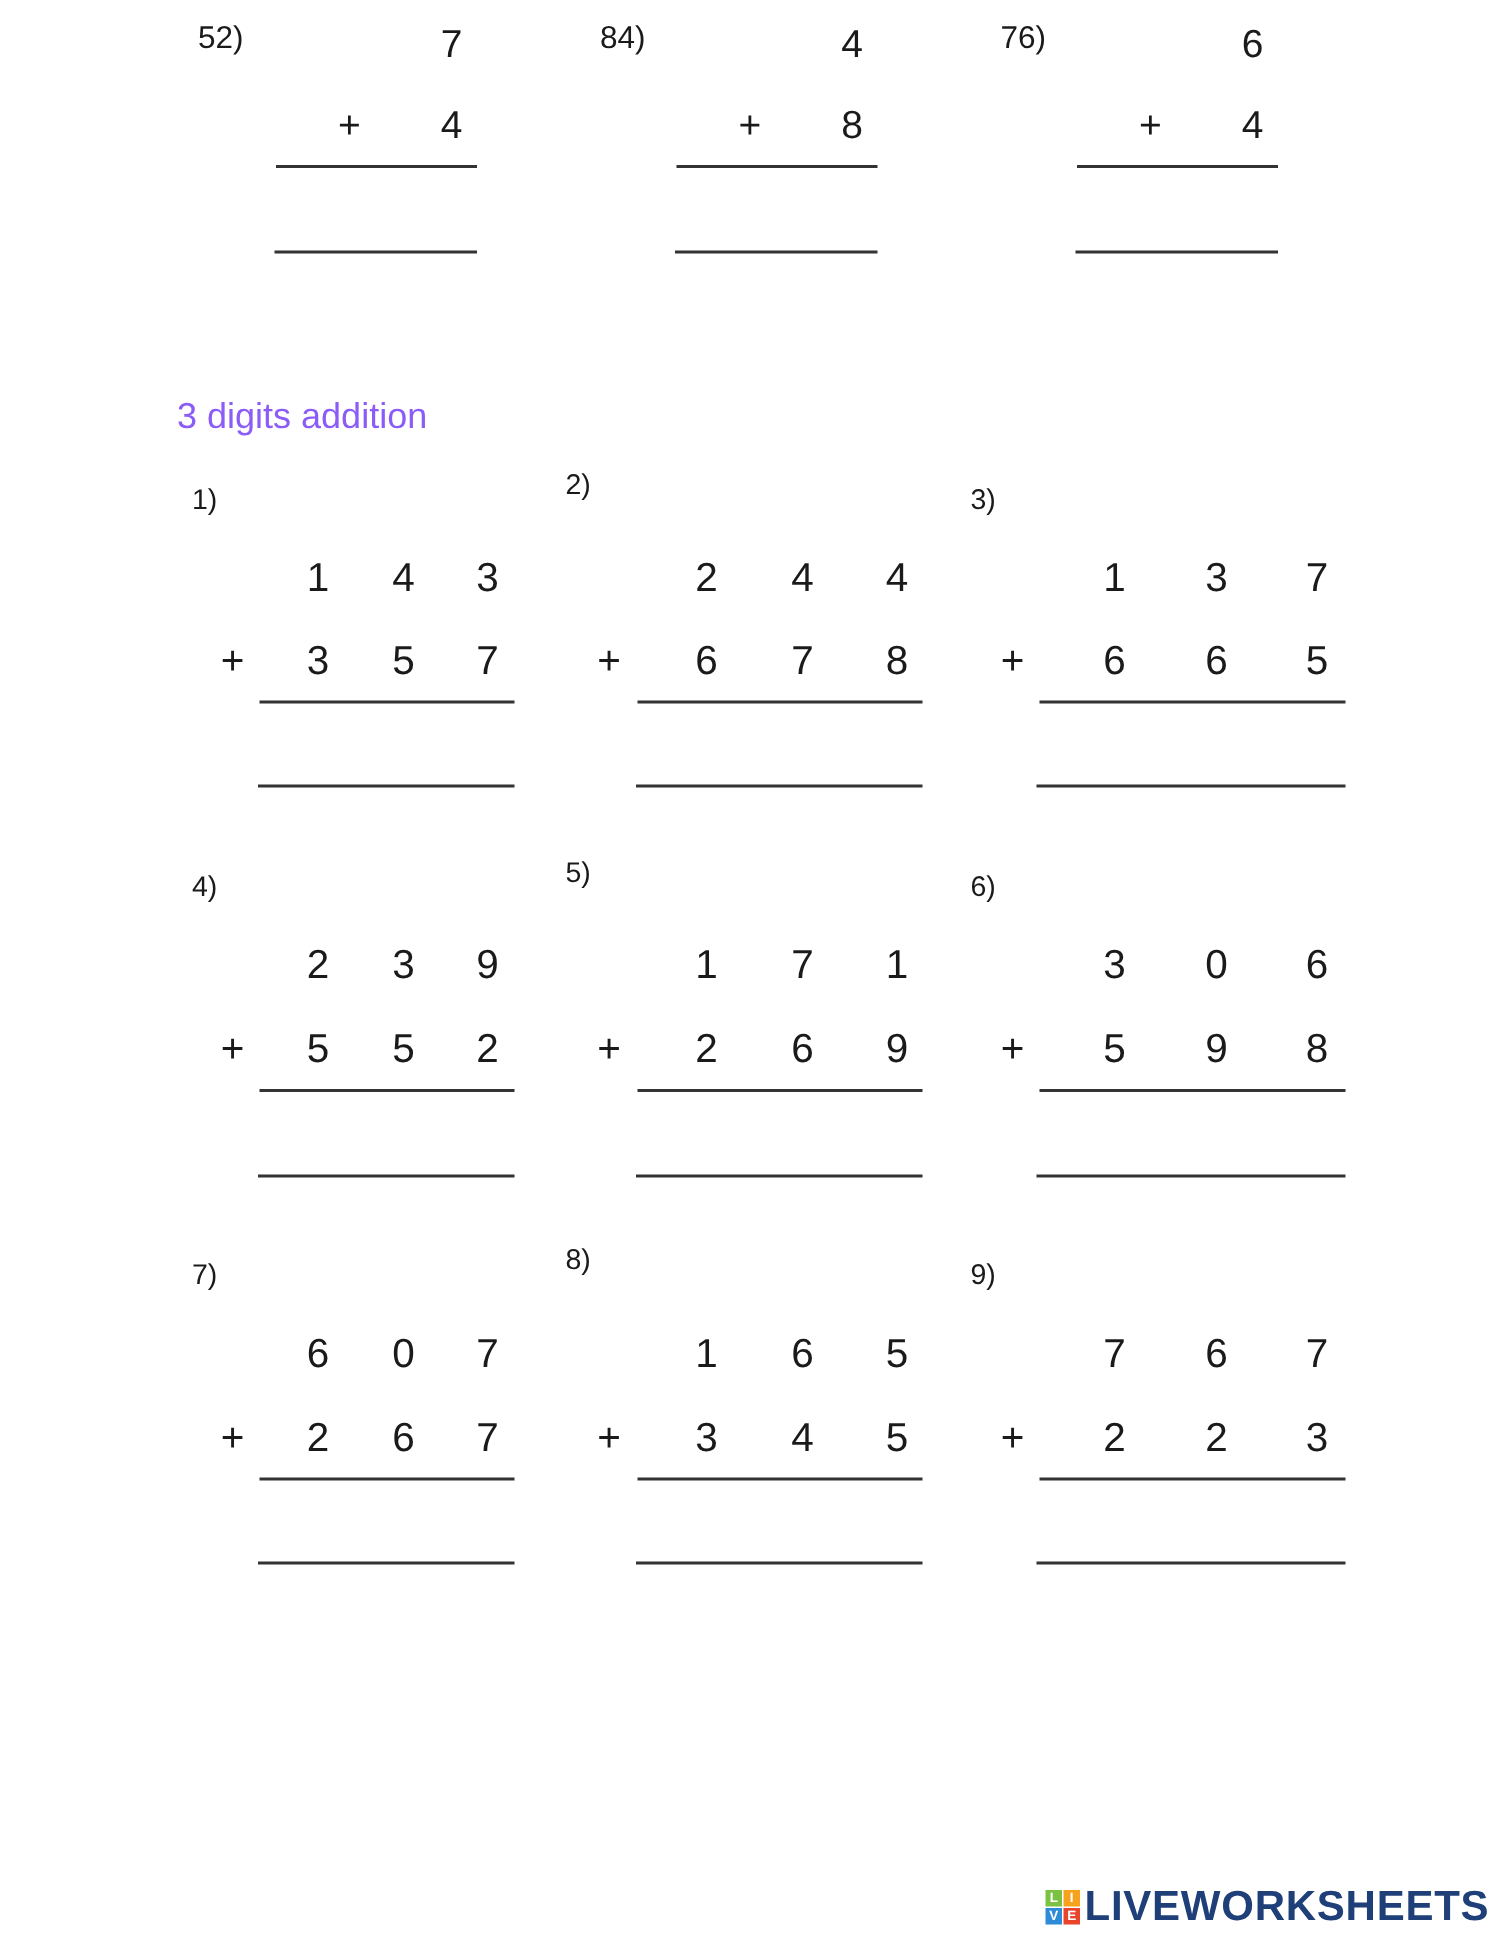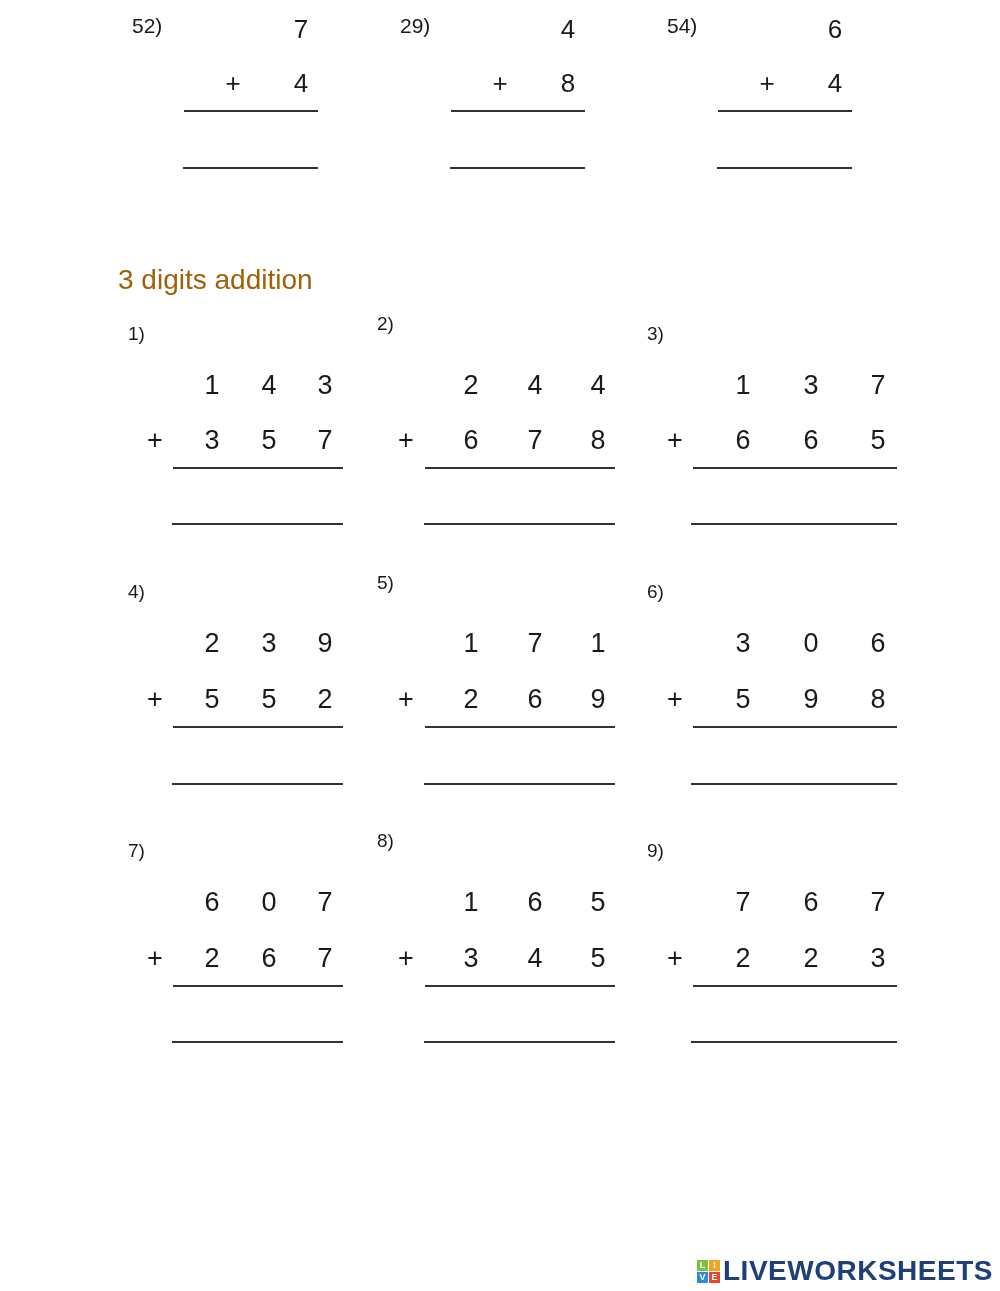--- a/index.html
+++ b/index.html
@@ -4,51 +4,51 @@
   <style>
     html, body { margin:0; padding:0; background:#ffffff; }
     body { width:1000px; height:1291px; position:relative; overflow:hidden; font-family:"Liberation Sans", sans-serif; color:#1a1a1a; }
     .abs { position:absolute; }
     .label-big { font-size:21px; }
     .digit-big { font-size:26px; width:30px; text-align:center; }
     .label-sm { font-size:19px; }
     .digit { font-size:27px; width:30px; text-align:center; }
     .line { height:1.5px; background:#333; }
     .answer { position:absolute; height:30px; border:none; background:transparent; outline:none; font-size:24px; text-align:right; letter-spacing:34px; font-family:"Liberation Sans", sans-serif; }
-    .heading { font-size:28px; color:#a16207; }
+    .heading { font-size:24px; color:#8b5cf6; }
     .logo { position:absolute; left:697px; top:1255px; display:flex; align-items:center; }
     .logo-grid { display:grid; grid-template-columns:11px 11px; grid-template-rows:11px 11px; gap:1px; margin-right:3px; }
     .logo-grid span { font-size:9px; font-weight:bold; color:#fff; text-align:center; line-height:11px; }
     .logo-text { font-size:28px; font-weight:bold; color:#1f3f78; letter-spacing:0.5px; }
   </style>
 </head>
 <body>
 
 <div>
   <div class="abs label-big" style="left:132px;top:14px;">52)</div>
   <div class="abs digit-big" style="left:286px;top:14px;">7</div>
   <div class="abs digit-big" style="left:218px;top:68px;">+</div>
   <div class="abs digit-big" style="left:286px;top:68px;">4</div>
   <div class="abs line" style="left:184px;top:110px;width:134px;"></div>
   <input class="answer" style="left: 184px; top: 136px; width: 130px;">
   <div class="abs line" style="left:183px;top:167px;width:135px;"></div>
 </div>
 
 <div>
-  <div class="abs label-big" style="left:400px;top:14px;">29)</div>
+  <div class="abs label-big" style="left:400px;top:14px;">84)</div>
   <div class="abs digit-big" style="left:553px;top:14px;">4</div>
   <div class="abs digit-big" style="left:485px;top:68px;">+</div>
   <div class="abs digit-big" style="left:553px;top:68px;">8</div>
   <div class="abs line" style="left:451px;top:110px;width:134px;"></div>
   <input class="answer" style="left: 451px; top: 136px; width: 130px;">
   <div class="abs line" style="left:450px;top:167px;width:135px;"></div>
 </div>
 
 <div>
-  <div class="abs label-big" style="left:667px;top:14px;">54)</div>
+  <div class="abs label-big" style="left:667px;top:14px;">76)</div>
   <div class="abs digit-big" style="left:820px;top:14px;">6</div>
   <div class="abs digit-big" style="left:752px;top:68px;">+</div>
   <div class="abs digit-big" style="left:820px;top:68px;">4</div>
   <div class="abs line" style="left:718px;top:110px;width:134px;"></div>
   <input class="answer" style="left: 718px; top: 136px; width: 130px;">
   <div class="abs line" style="left:717px;top:167px;width:135px;"></div>
 </div>
 
 <div class="abs heading" style="left:118px;top:264px;">3 digits addition</div>
 

